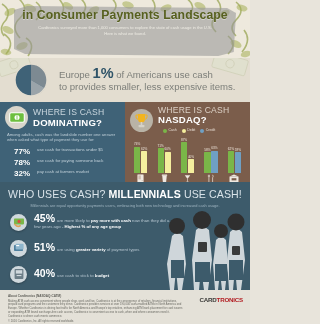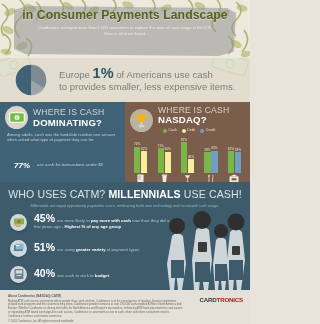--- a/index.html
+++ b/index.html
@@ -64,21 +64,21 @@
   .p-title .t1 { color:#c9d6de; font-size:8.6px; letter-spacing:.2px; }
   .p-title .t2 { color:#ffffff; font-size:9.6px; font-weight:bold; letter-spacing:.2px; }
   .panel-r .p-title .t1 { color:#ddd2c7; }
 
   .p-sub {
     color:#bcccd6; font-size:4.2px; line-height:5.4px;
     padding:3px 7px 0 7px;
   }
 
   .stats { padding:2px 6px 0 14px; }
-  .stat-row { display:flex; align-items:center; margin-top:16px;font-style:italic; }
+  .stat-row { display:flex; align-items:flex-start; margin-top:2px; }
   .stat-pct { color:#ffffff; font-size:8px; font-weight:bold; width:20px; flex:none; }
   .stat-lbl { color:#c3d2db; font-size:4.3px; line-height:6px; margin-left:3px; }
 
   
   .legend { display:flex; gap:5px; margin-left:5px; padding-top:1px; }
   .lg { display:flex; align-items:center; gap:1.5px; }
   .lg-dot { width:4px; height:4px; border-radius:50%; display:block; }
   .lg-txt { color:#e6dcd2; font-size:3.5px; }
 
   
@@ -355,21 +355,21 @@
           </div>
 
         </div>
       </div>
 
     </div>
   </div>
 
   <div class="mill">
     <div class="m-title">
-      <span>WHO USES CATM?</span>
+      <span>WHO USES CASH?</span>
       <b>MILLENNIALS</b>
       <span>USE CASH!</span>
     </div>
     <div class="m-sub">Millennials are equal opportunity payments users, embracing both new technology and increased cash usage.</div>
 
     <div class="m-stats">
       <div class="m-row">
         <div class="m-ico">
           <svg width="12" height="12" viewBox="0 0 12 12">
               <rect x="1" y="2.4" width="10" height="6" rx=".8" fill="#7ab648"></rect>

